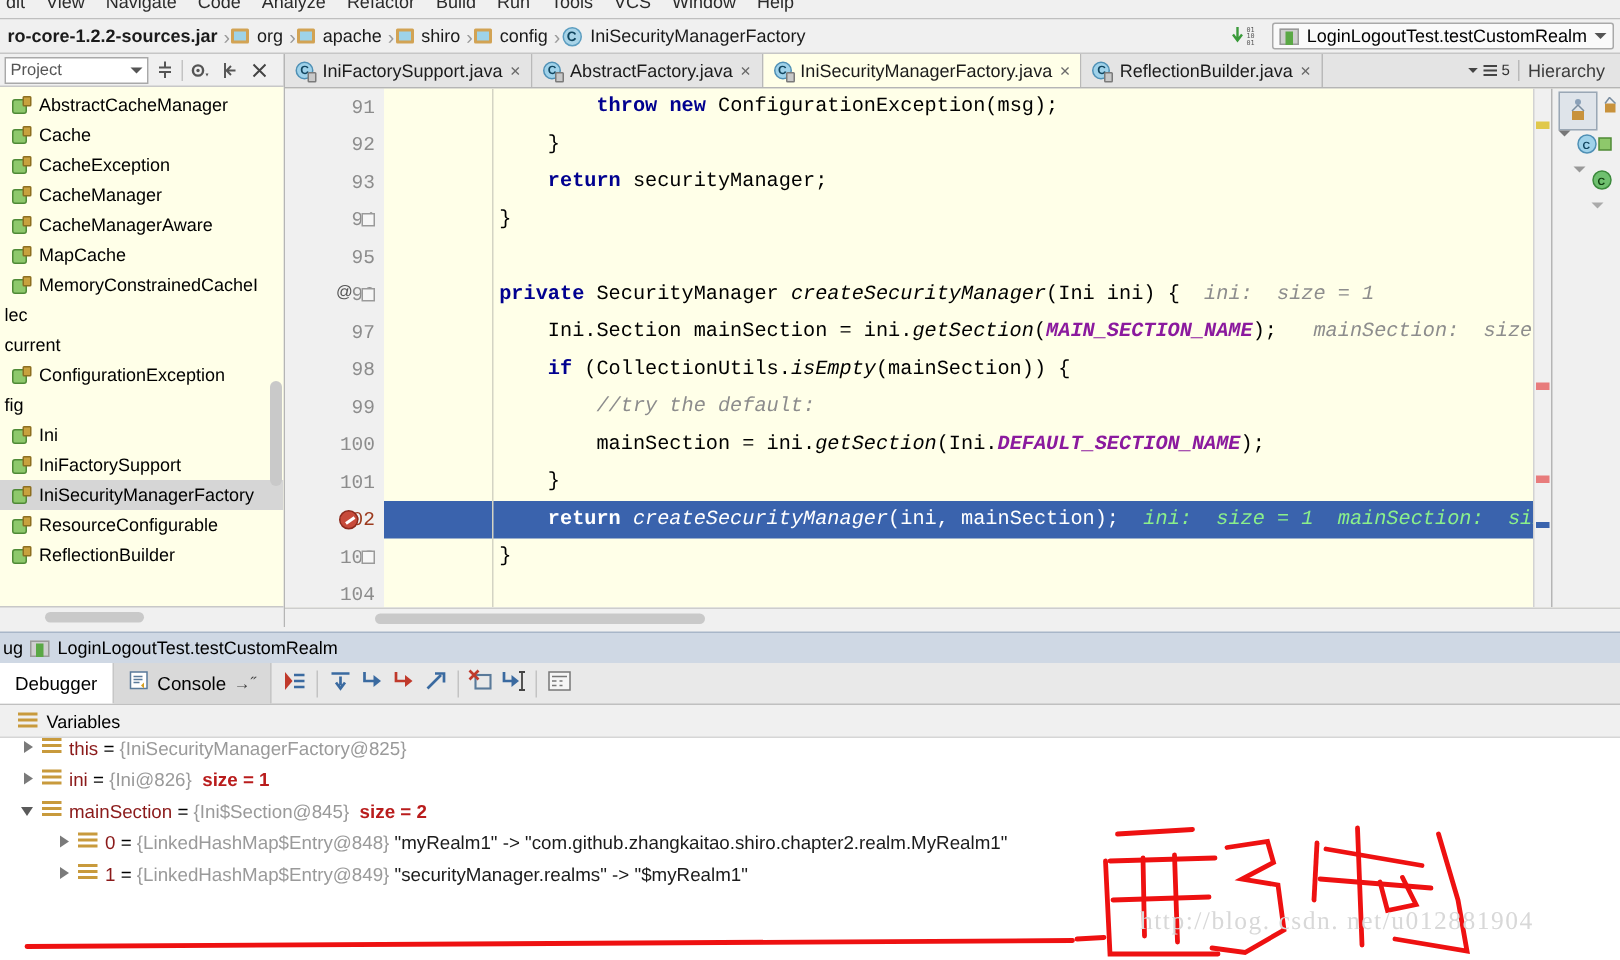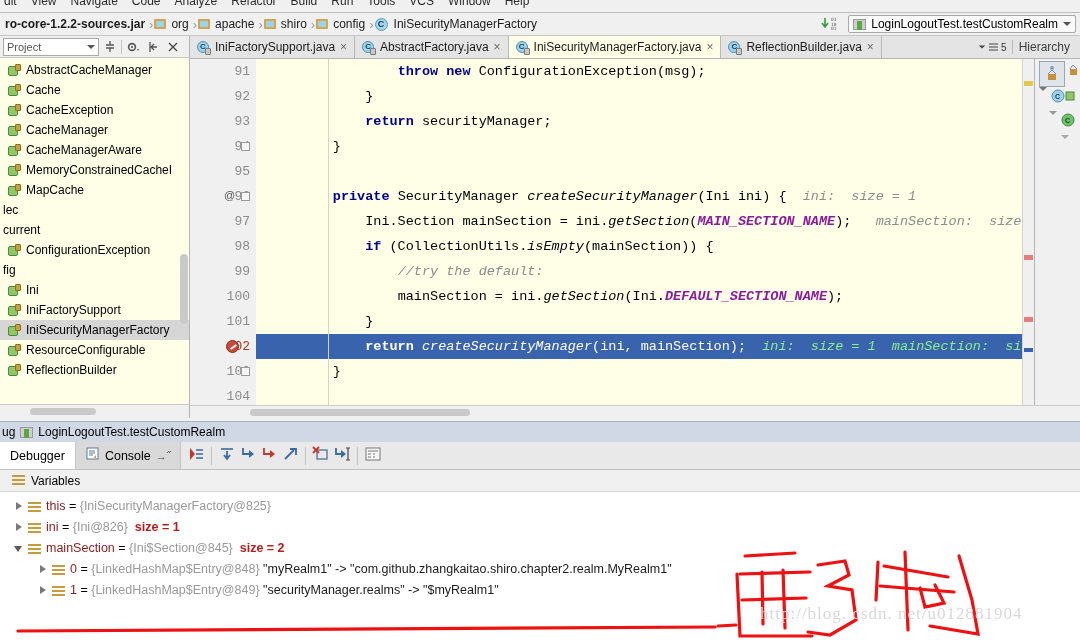--- a/index.html
+++ b/index.html
@@ -137,21 +137,21 @@
   .dtabs{ height:28px; background:#e9e9e9; display:flex; align-items:stretch; border-bottom:1px solid #c0c0c0;}
   .dtab{ display:flex;align-items:center;gap:5px;padding:0 10px;font-size:12.5px;border-right:1px solid #c6c6c6;}
   .dtab.active{ background:#fff; }
   .dtab.inact{ background:#d9d9d9; }
   .dbtools{ display:flex;align-items:center;gap:3px;padding:0 6px;}
   .dbsep{width:1px;height:18px;background:#c3c3c3;margin:0 3px;}
   .varhead{ height:22px; display:flex; align-items:center; gap:6px; padding-left:12px; background:#f0f0f0; border-bottom:1px solid #d6d6d6;}
   .varhead .ic{width:13px;height:11px;position:relative;}
   .varhead .ic i{position:absolute;left:0;width:13px;height:2px;background:#c89a3c;}
   .vars{ background:#fff; position:absolute; left:0; right:0; top:70px; bottom:0; overflow:hidden;}
-  .vrow{ height:21px; display:flex; align-items:flex-end; white-space:nowrap; font-size:12.5px;}
+  .vrow{ height:21px; display:flex; align-items:flex-start; white-space:nowrap; font-size:12.5px;}
   .tw{ width:13px;height:13px;flex:0 0 auto;position:relative;margin-right:3px;}
   .tw.r:after{content:"";position:absolute;left:4px;top:2px;border-left:6px solid #7a7a7a;border-top:4.5px solid transparent;border-bottom:4.5px solid transparent;}
   .tw.d:after{content:"";position:absolute;left:2px;top:4px;border-top:6px solid #5a5a5a;border-left:4.5px solid transparent;border-right:4.5px solid transparent;}
   .vic{width:13px;height:11px;position:relative;flex:0 0 auto;margin-right:5px;}
   .vic i{position:absolute;left:0;width:13px;height:2px;background:#c89a3c;}
   .vname{ color:#8b1a1a;}
   .veq{ color:#000; }
   .vref{ color:#9a9a9a;}
   .vsize{ color:#b91c1c; font-weight:bold;}
   .vstr{ color:#1b1b1b;}
@@ -297,28 +297,28 @@
             <span class="b"></span>
             <span class="l"></span>
           </span>
           <span>CacheManagerAware</span>
         </div>
         <div class="trow">
           <span class="clsicon">
             <span class="b"></span>
             <span class="l"></span>
           </span>
+          <span>MapCache</span>
+        </div>
+        <div class="trow">
+          <span class="clsicon">
+            <span class="b"></span>
+            <span class="l"></span>
+          </span>
           <span>MemoryConstrainedCacheI</span>
-        </div>
-        <div class="trow">
-          <span class="clsicon">
-            <span class="b"></span>
-            <span class="l"></span>
-          </span>
-          <span>MapCache</span>
         </div>
         <div class="trow pkg">
           <span>lec</span>
         </div>
         <div class="trow pkg">
           <span>current</span>
         </div>
         <div class="trow">
           <span class="clsicon">
             <span class="b"></span>

